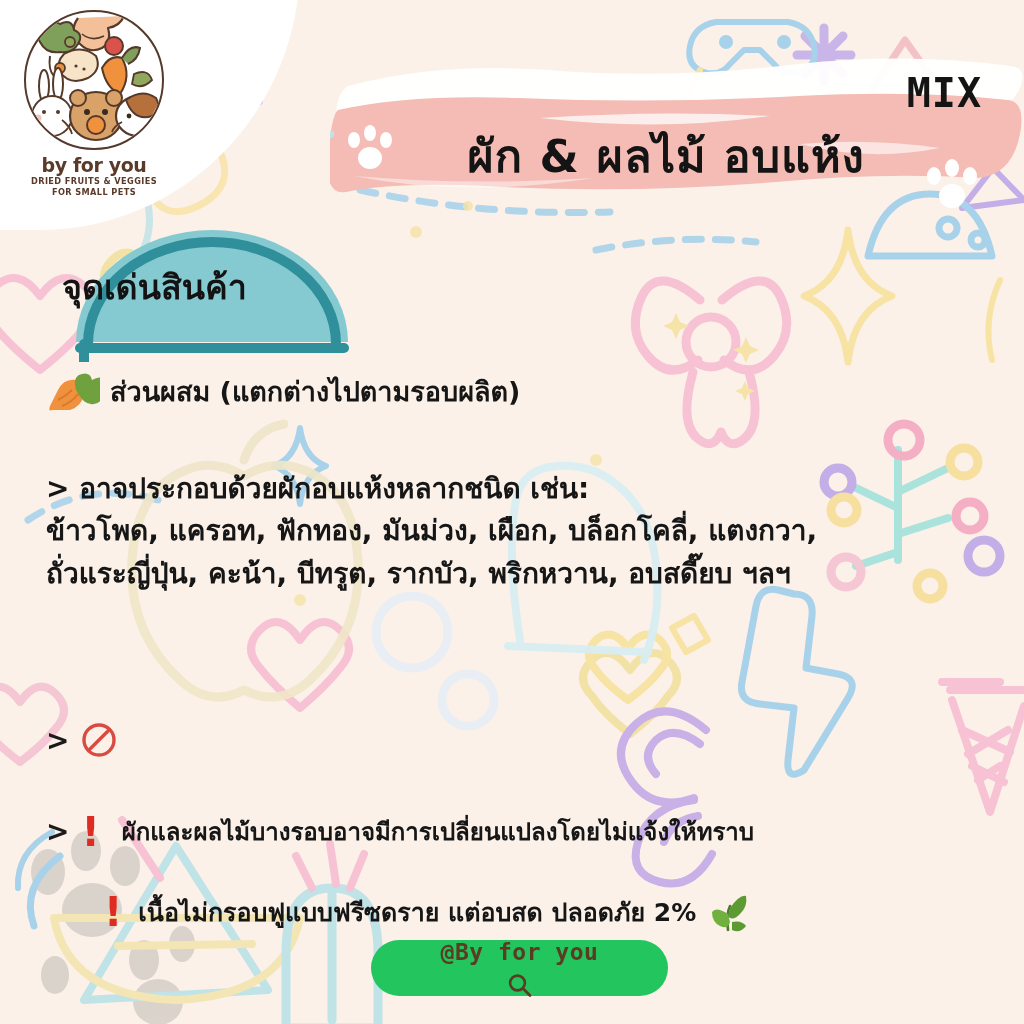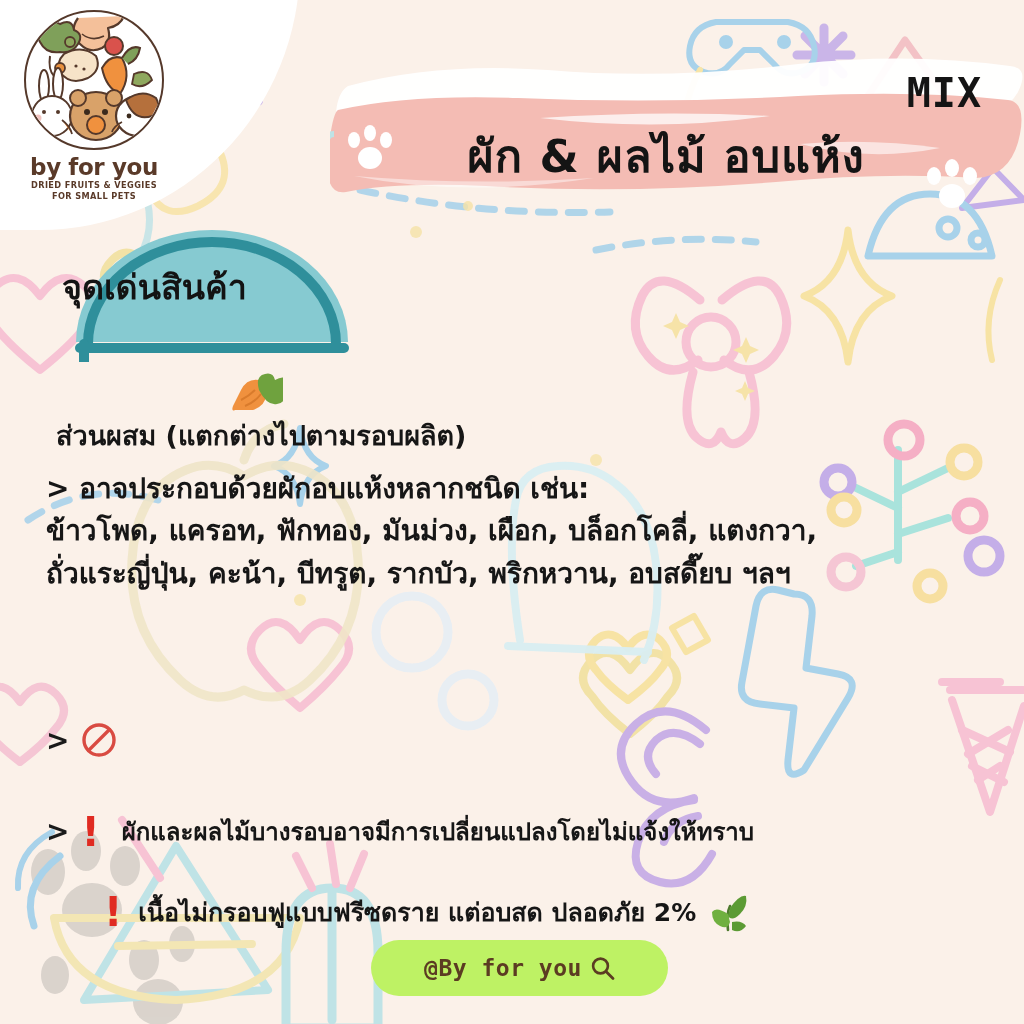--- a/index.html
+++ b/index.html
@@ -35,21 +35,21 @@
     position:absolute; left:14px; top:10px;
     width:160px; z-index:3; text-align:center;
   }
   .logo-circle {
     width:140px; height:140px; margin:0 auto;
     border:2.5px solid #55392b; border-radius:50%;
     position:relative; overflow:hidden; background:#fff;
   }
   .logo-name {
     font-family:"DejaVu Sans", sans-serif;
-    font-weight:bold; font-size:23px; color:#5A3A29;
+    font-weight:bold; font-size:19px; color:#5A3A29;
     margin-top:4px; letter-spacing:-.4px;
   }
   .logo-sub1, .logo-sub2 {
     font-family:"DejaVu Sans", sans-serif;
     font-weight:bold; font-size:8.2px; color:#5A3A29;
     letter-spacing:.4px; line-height:1.35;
   }
 
   
   .banner { position:absolute; left:330px; top:48px; width:694px; height:168px; z-index:4; }
@@ -79,21 +79,21 @@
     font-family:"DejaVu Sans", sans-serif;
     font-weight:bold; font-size:34px; color:#131313;
     white-space:nowrap;
   }
 
   
   .content { position:absolute; left:0; top:0; width:1024px; height:1024px; z-index:5; }
 
   .row { position:absolute; display:flex; align-items:center; }
 
-  .ingredients-head { left:46px; top:368px;flex-direction:column; }
+  .ingredients-head { left:46px; top:368px; }
   .ingredients-head .ih-text {
     font-family:"DejaVu Sans", sans-serif;
     font-weight:bold; font-size:27px; color:#161616;
     white-space:nowrap; margin-left:10px;
   }
 
   .body-line {
     position:absolute;
     font-family:"DejaVu Sans", sans-serif;
     font-weight:bold; color:#161616;
@@ -126,24 +126,24 @@
     font-weight:bold; font-size:40px; color:#E02B22;
     line-height:.9;
   }
   .leaf-icon { width:40px; height:40px; flex:none; margin-left:12px; }
   .carrot-icon { width:54px; height:46px; flex:none; }
 
   
   .footer-pill {
     position:absolute; left:371px; top:940px;
     width:297px; height:56px;
-    background:#bef264;
+    background:#22c55e;
     border-radius:28px;
     display:flex; align-items:center; justify-content:center;
-    gap:8px; z-index:6;
+    gap:8px; z-index:6;flex-direction:column;
   }
   .footer-pill .fp-text {
     font-family:"DejaVu Sans Mono", monospace;
     font-weight:bold; font-size:23px; color:#5B3C22;
     letter-spacing:.5px;
   }
   .footer-pill .mag { width:25px; height:25px; }
 </style>
 </head>
 <body>

